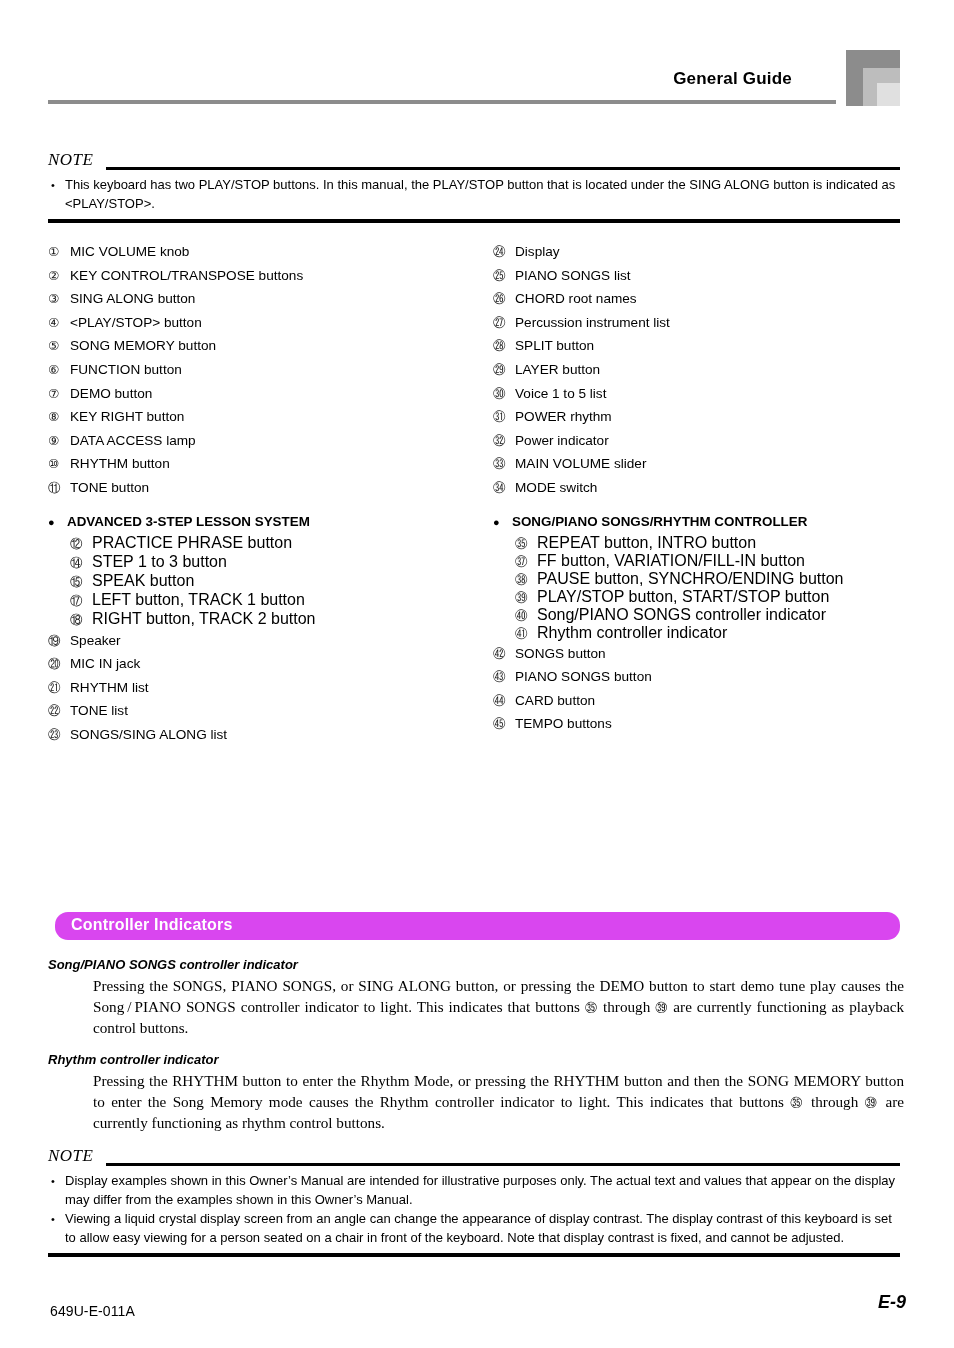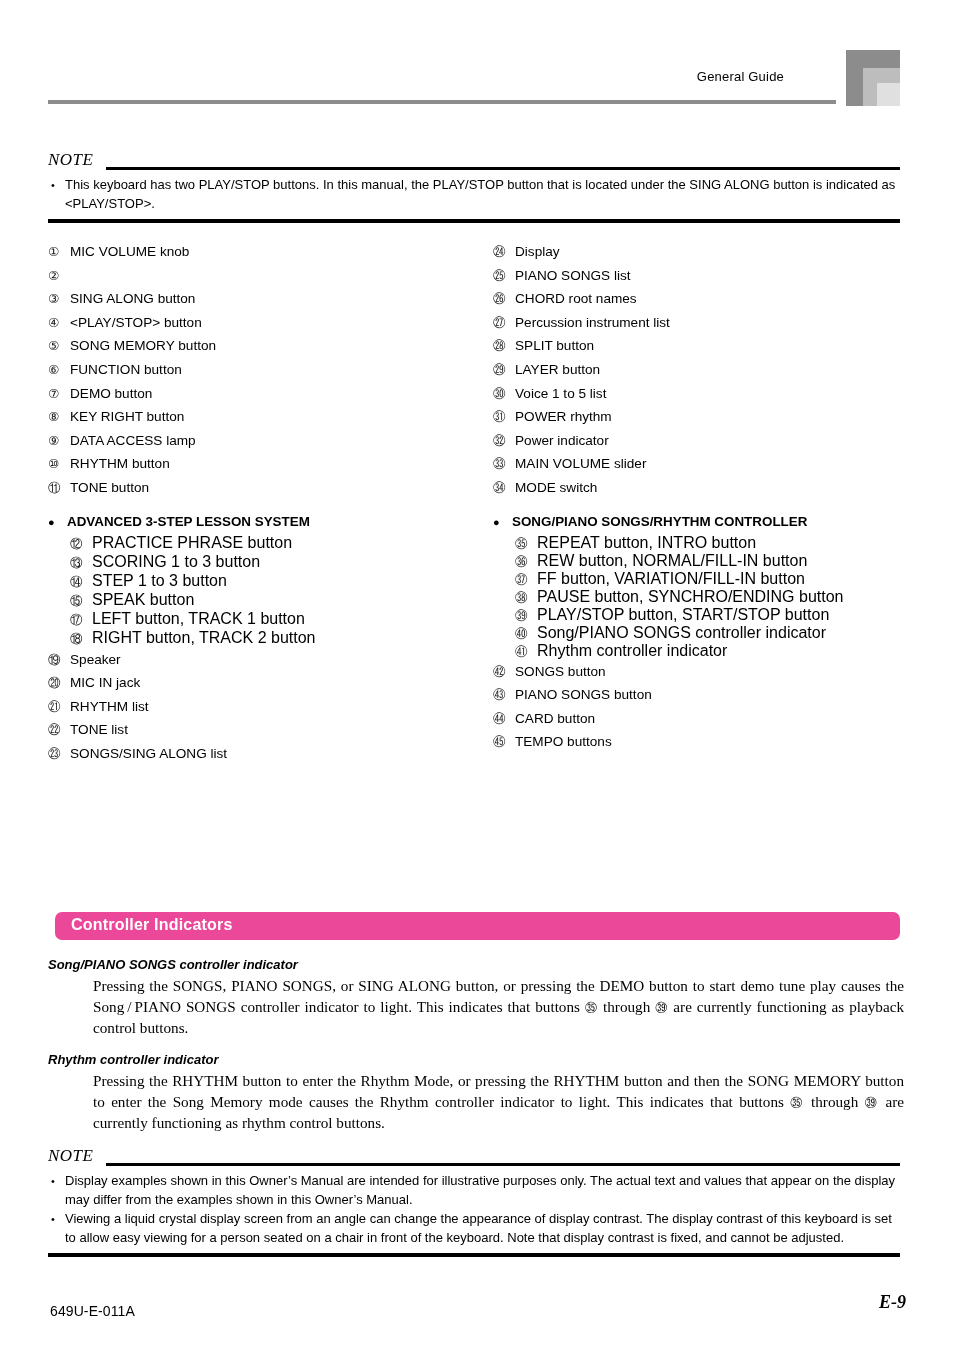--- a/index.html
+++ b/index.html
@@ -27,24 +27,24 @@
   
   .header {
     position: absolute;
     left: 48px;
     top: 55px;
     width: 852px;
     height: 62px;
   }
   .header-title {
     position: absolute;
-    right: 116px;
+    right: 108px;
     top: 14px;
-    font-size: 13px;
-    font-weight: normal;
+    font-size: 17px;
+    font-weight: bold;
     letter-spacing: 0.2px;
     white-space: nowrap;
   }
   .header-rule {
     position: absolute;
     left: 0;
     top: 45px;
     width: 788px;
     height: 4px;
     background: #8c8c8c;
@@ -194,22 +194,22 @@
     margin-top: 10px;
   }
 
   
   .section-banner {
     position: absolute;
     left: 55px;
     top: 912px;
     width: 845px;
     height: 28px;
-    background: #ec4899;
-    border-radius: 7px;
+    background: #d946ef;
+    border-radius: 13px;
   }
   .section-banner-title {
     position: absolute;
     left: 16px;
     top: 4px;
     color: #ffffff;
     font-size: 16px;
     font-weight: bold;
     letter-spacing: 0.2px;
   }
@@ -244,21 +244,21 @@
     position: absolute;
     left: 50px;
     top: 1303px;
     font-size: 14px;
     letter-spacing: 0.1px;
   }
   .footer-page {
     position: absolute;
     right: 48px;
     top: 1292px;
-    font-family: Liberation Serif, serif;
+    font-family: Liberation Sans, sans-serif;
     font-style: italic;
     font-weight: bold;
     font-size: 18px;
   }
 </style>
 </head>
 <body>
 
 <div class="page">
 
@@ -286,20 +286,21 @@
   <div class="ref-cols">
 
     <div class="col col-left">
       <ul class="ref-list">
         <li class="ref-item">
             <span class="ref-num">①</span>
             <span class="ref-text">MIC VOLUME knob</span>
           </li>
         <li class="ref-item">
             <span class="ref-num">②</span>
+            <span class="ref-text">KEY CONTROL/TRANSPOSE buttons</span>
           </li>
         <li class="ref-item">
             <span class="ref-num">③</span>
             <span class="ref-text">SING ALONG button</span>
           </li>
         <li class="ref-item">
             <span class="ref-num">④</span>
             <span class="ref-text">&lt;PLAY/STOP&gt; button</span>
           </li>
         <li class="ref-item">
@@ -332,21 +333,20 @@
           </li>
       </ul>
 
       <div class="group-block">
         <div class="group-head">
           <span class="group-bullet">●</span>
           <span>ADVANCED 3-STEP LESSON SYSTEM</span>
         </div>
         <ul class="group-list">
           <li class="ref-item"><span class="ref-num">⑫</span><span class="ref-text">PRACTICE PHRASE button</span></li>
-          <li class="ref-item"><span class="ref-num">⑬</span><span class="ref-text">SCORING 1 to 3 button</span></li>
           <li class="ref-item"><span class="ref-num">⑭</span><span class="ref-text">STEP 1 to 3 button</span></li>
           <li class="ref-item"><span class="ref-num">⑮</span><span class="ref-text">SPEAK button</span></li>
           <li class="ref-item"><span class="ref-num">⑰</span><span class="ref-text">LEFT button, TRACK 1 button</span></li>
           <li class="ref-item"><span class="ref-num">⑱</span><span class="ref-text">RIGHT button, TRACK 2 button</span></li>
         </ul>
       </div>
 
       <ul class="ref-list group-after">
         <li class="ref-item">
             <span class="ref-num">⑲</span>
@@ -419,21 +419,20 @@
           </li>
       </ul>
 
       <div class="group-block">
         <div class="group-head">
           <span class="group-bullet">●</span>
           <span>SONG/PIANO SONGS/RHYTHM CONTROLLER</span>
         </div>
         <ul class="group-list">
           <li class="ref-item"><span class="ref-num">㉟</span><span class="ref-text">REPEAT button, INTRO button</span></li>
-          <li class="ref-item"><span class="ref-num">㊱</span><span class="ref-text">REW button, NORMAL/FILL-IN button</span></li>
           <li class="ref-item"><span class="ref-num">㊲</span><span class="ref-text">FF button, VARIATION/FILL-IN button</span></li>
           <li class="ref-item"><span class="ref-num">㊳</span><span class="ref-text">PAUSE button, SYNCHRO/ENDING button</span></li>
           <li class="ref-item"><span class="ref-num">㊴</span><span class="ref-text">PLAY/STOP button, START/STOP button</span></li>
           <li class="ref-item"><span class="ref-num">㊵</span><span class="ref-text">Song/PIANO SONGS controller indicator</span></li>
           <li class="ref-item"><span class="ref-num">㊶</span><span class="ref-text">Rhythm controller indicator</span></li>
         </ul>
       </div>
 
       <ul class="ref-list group-after">
         <li class="ref-item">

